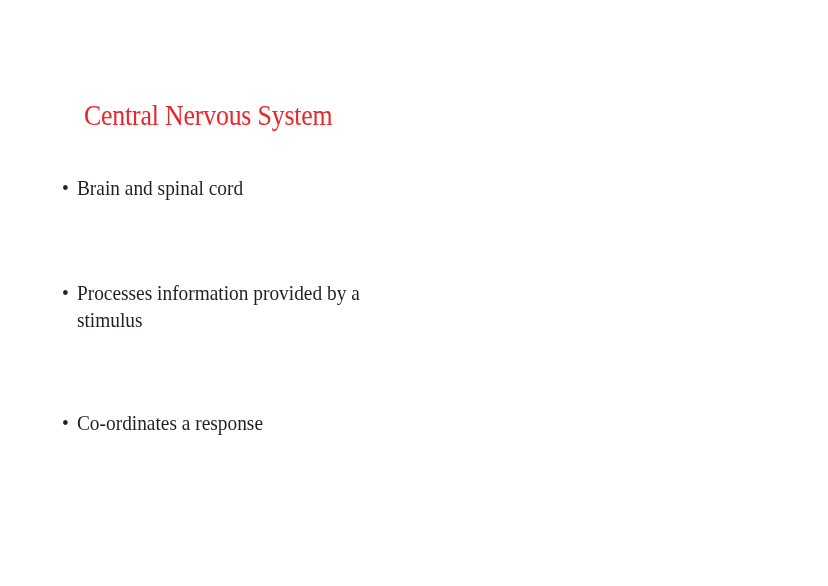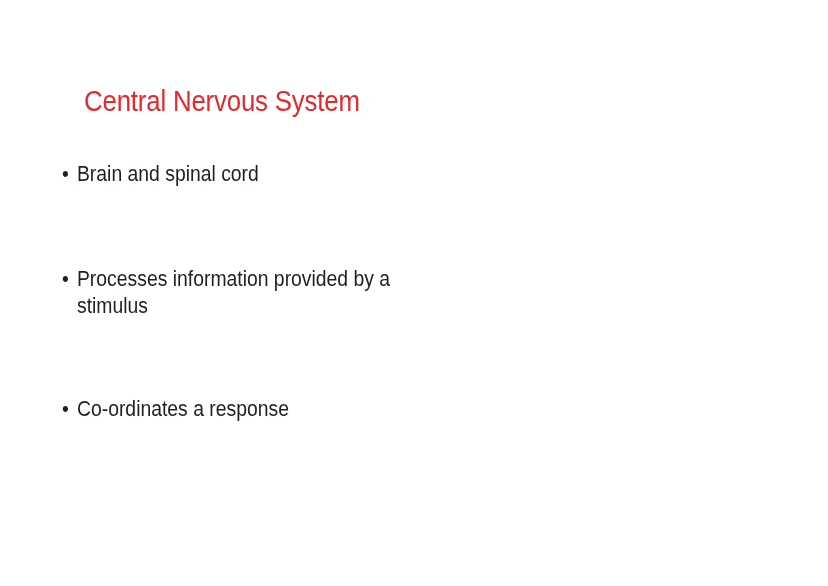--- a/index.html
+++ b/index.html
@@ -14,22 +14,23 @@
     overflow: hidden;
   }
   .slide {
     position: relative;
     width: 828px;
     height: 586px;
     background: #ffffff;
   }
   .column {
     position: absolute;
-    top: 0;
+    top: 14px;
     height: 489px;
+    font-family: Liberation Serif, serif;
   }
   .column-left {
     left: 0;
     width: 414px;
   }
   .column-right {
     left: 414px;
     width: 414px;
   }
   .heading {

